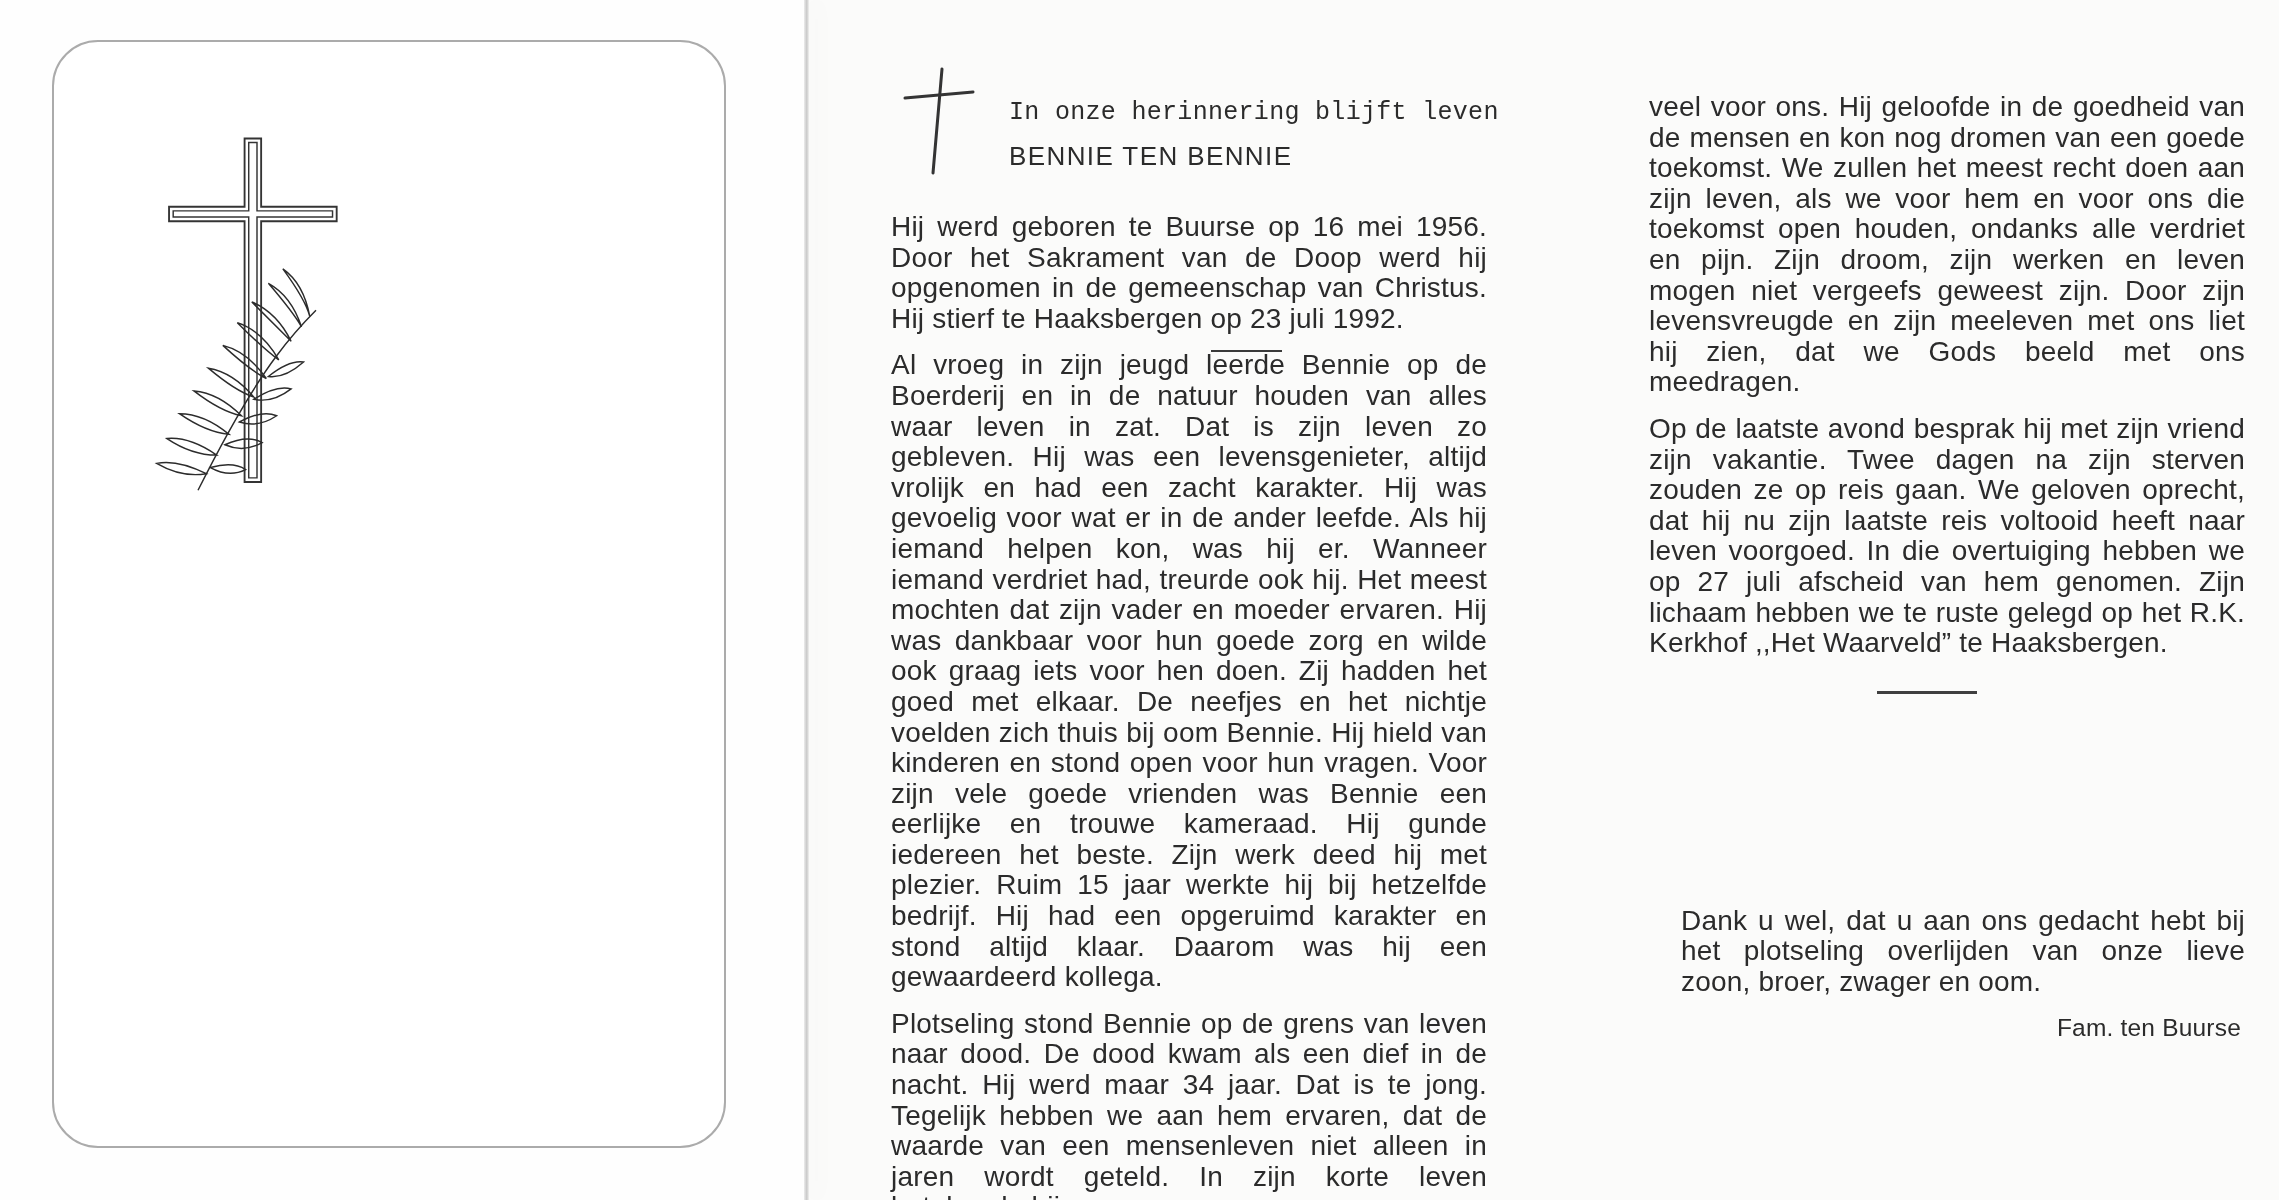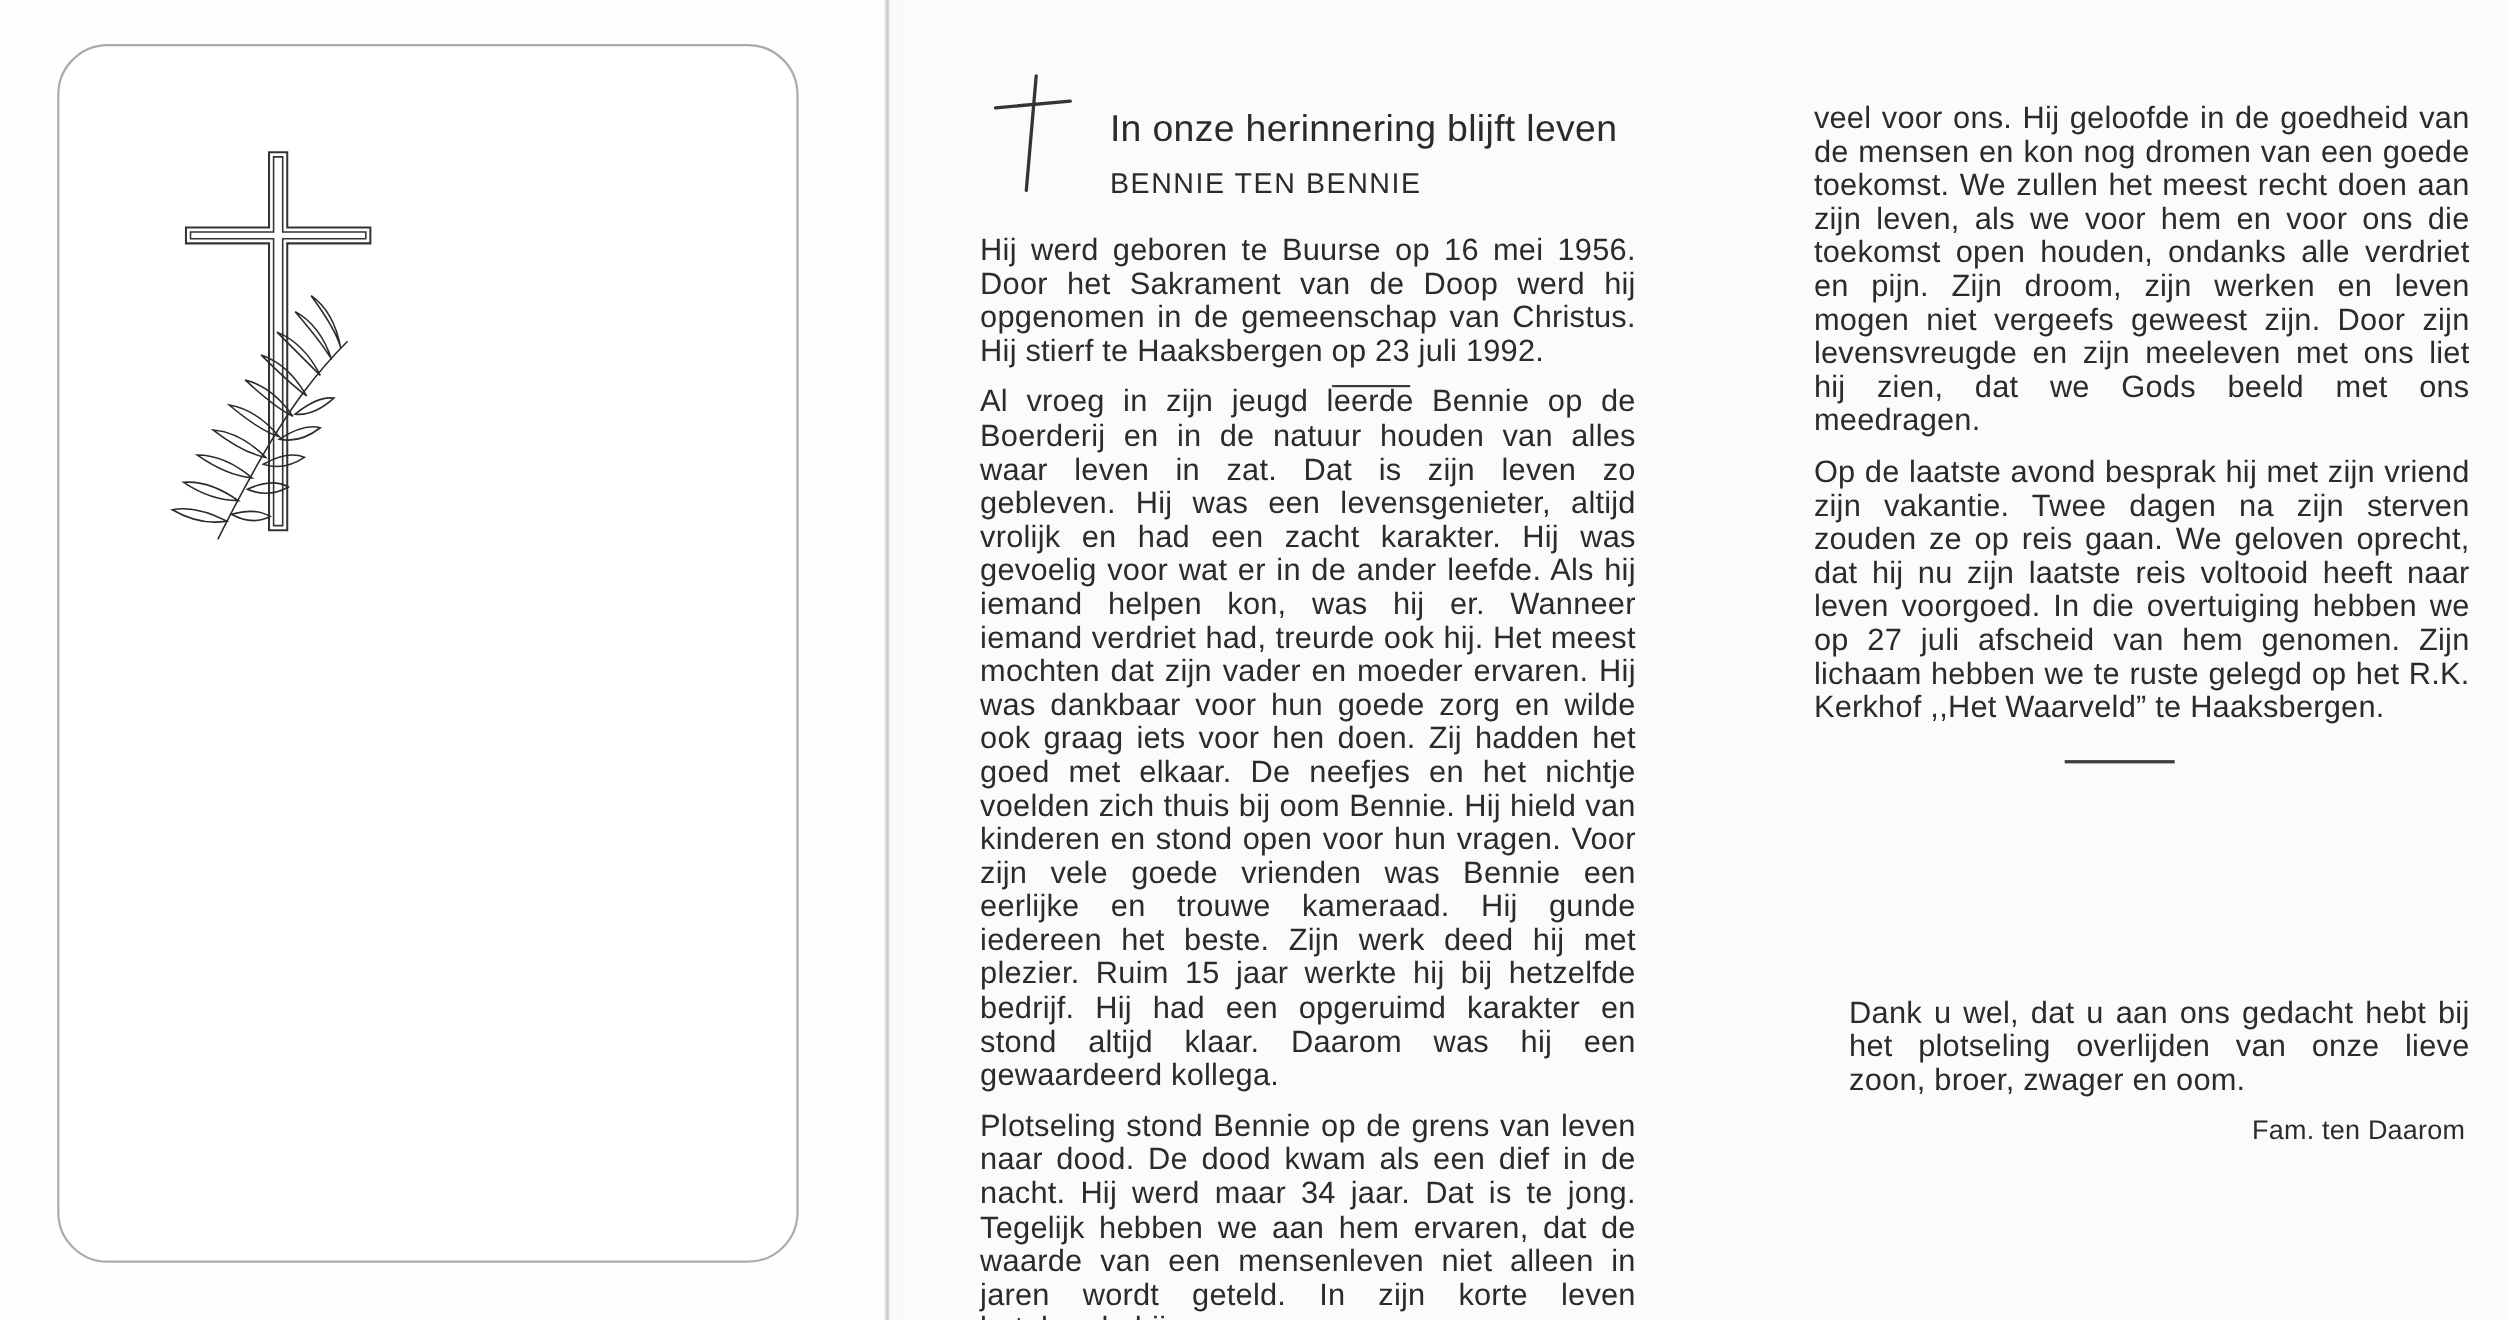--- a/index.html
+++ b/index.html
@@ -37,21 +37,21 @@
   
   .mid-column {
     position: absolute; left: 891px; top: 60px; width: 596px;
   }
   .right-column {
     position: absolute; left: 1649px; top: 92px; width: 596px;
   }
   .mem-header { position: relative; height: 152px; }
   .header-cross { position: absolute; left: 6px; top: 6px; }
   .header-text { position: absolute; left: 118px; top: 38px; white-space: nowrap; }
-  .memorial-line { font-size: 34px; letter-spacing: 0.3px; margin: 0 0 14px 0; }
+  .memorial-line { font-size: 25px; letter-spacing: 0.3px; margin: 0 0 14px 0; font-family: Liberation Mono, monospace; }
   .deceased-name { font-size: 26px; letter-spacing: 1.4px; margin: 0; }
 
   p.body-par {
     font-size: 28px;
     line-height: 30.6px;
     letter-spacing: 0.2px;
     text-align: justify;
     margin: 0 0 16px 0;
   }
   .u-date { border-bottom: 2px solid #3a3a3a; padding-bottom: 16px; }
@@ -127,16 +127,16 @@
     <p class="body-par">Plotseling stond Bennie op de grens van leven naar dood. De dood kwam als een dief in de nacht. Hij werd maar 34 jaar. Dat is te jong. Tegelijk hebben we aan hem ervaren, dat de waarde van een mensenleven niet alleen in jaren wordt geteld. In zijn korte leven betekende hij</p>
   </section>
 
   <section class="right-column">
     <p class="body-par">veel voor ons. Hij geloofde in de goedheid van de mensen en kon nog dromen van een goede toekomst. We zullen het meest recht doen aan zijn leven, als we voor hem en voor ons die toekomst open houden, ondanks alle verdriet en pijn. Zijn droom, zijn werken en leven mogen niet vergeefs geweest zijn. Door zijn levensvreugde en zijn meeleven met ons liet hij zien, dat we Gods beeld met ons meedragen.</p>
     <p class="body-par">Op de laatste avond besprak hij met zijn vriend zijn vakantie. Twee dagen na zijn sterven zouden ze op reis gaan. We geloven oprecht, dat hij nu zijn laatste reis voltooid heeft naar leven voorgoed. In die overtuiging hebben we op 27 juli afscheid van hem genomen. Zijn lichaam hebben we te ruste gelegd op het R.K. Kerkhof ,,Het Waarveld” te Haaksbergen.</p>
 
     <hr class="divider">
 
     <p class="body-par thanks">Dank u wel, dat u aan ons gedacht hebt bij het plotseling overlijden van onze lieve zoon, broer, zwager en oom.</p>
-    <p class="signature">Fam. ten Daarom</p>
+    <p class="signature">Fam. ten Buurse</p>
   </section>
 
 </div>
 
 </body></html>

